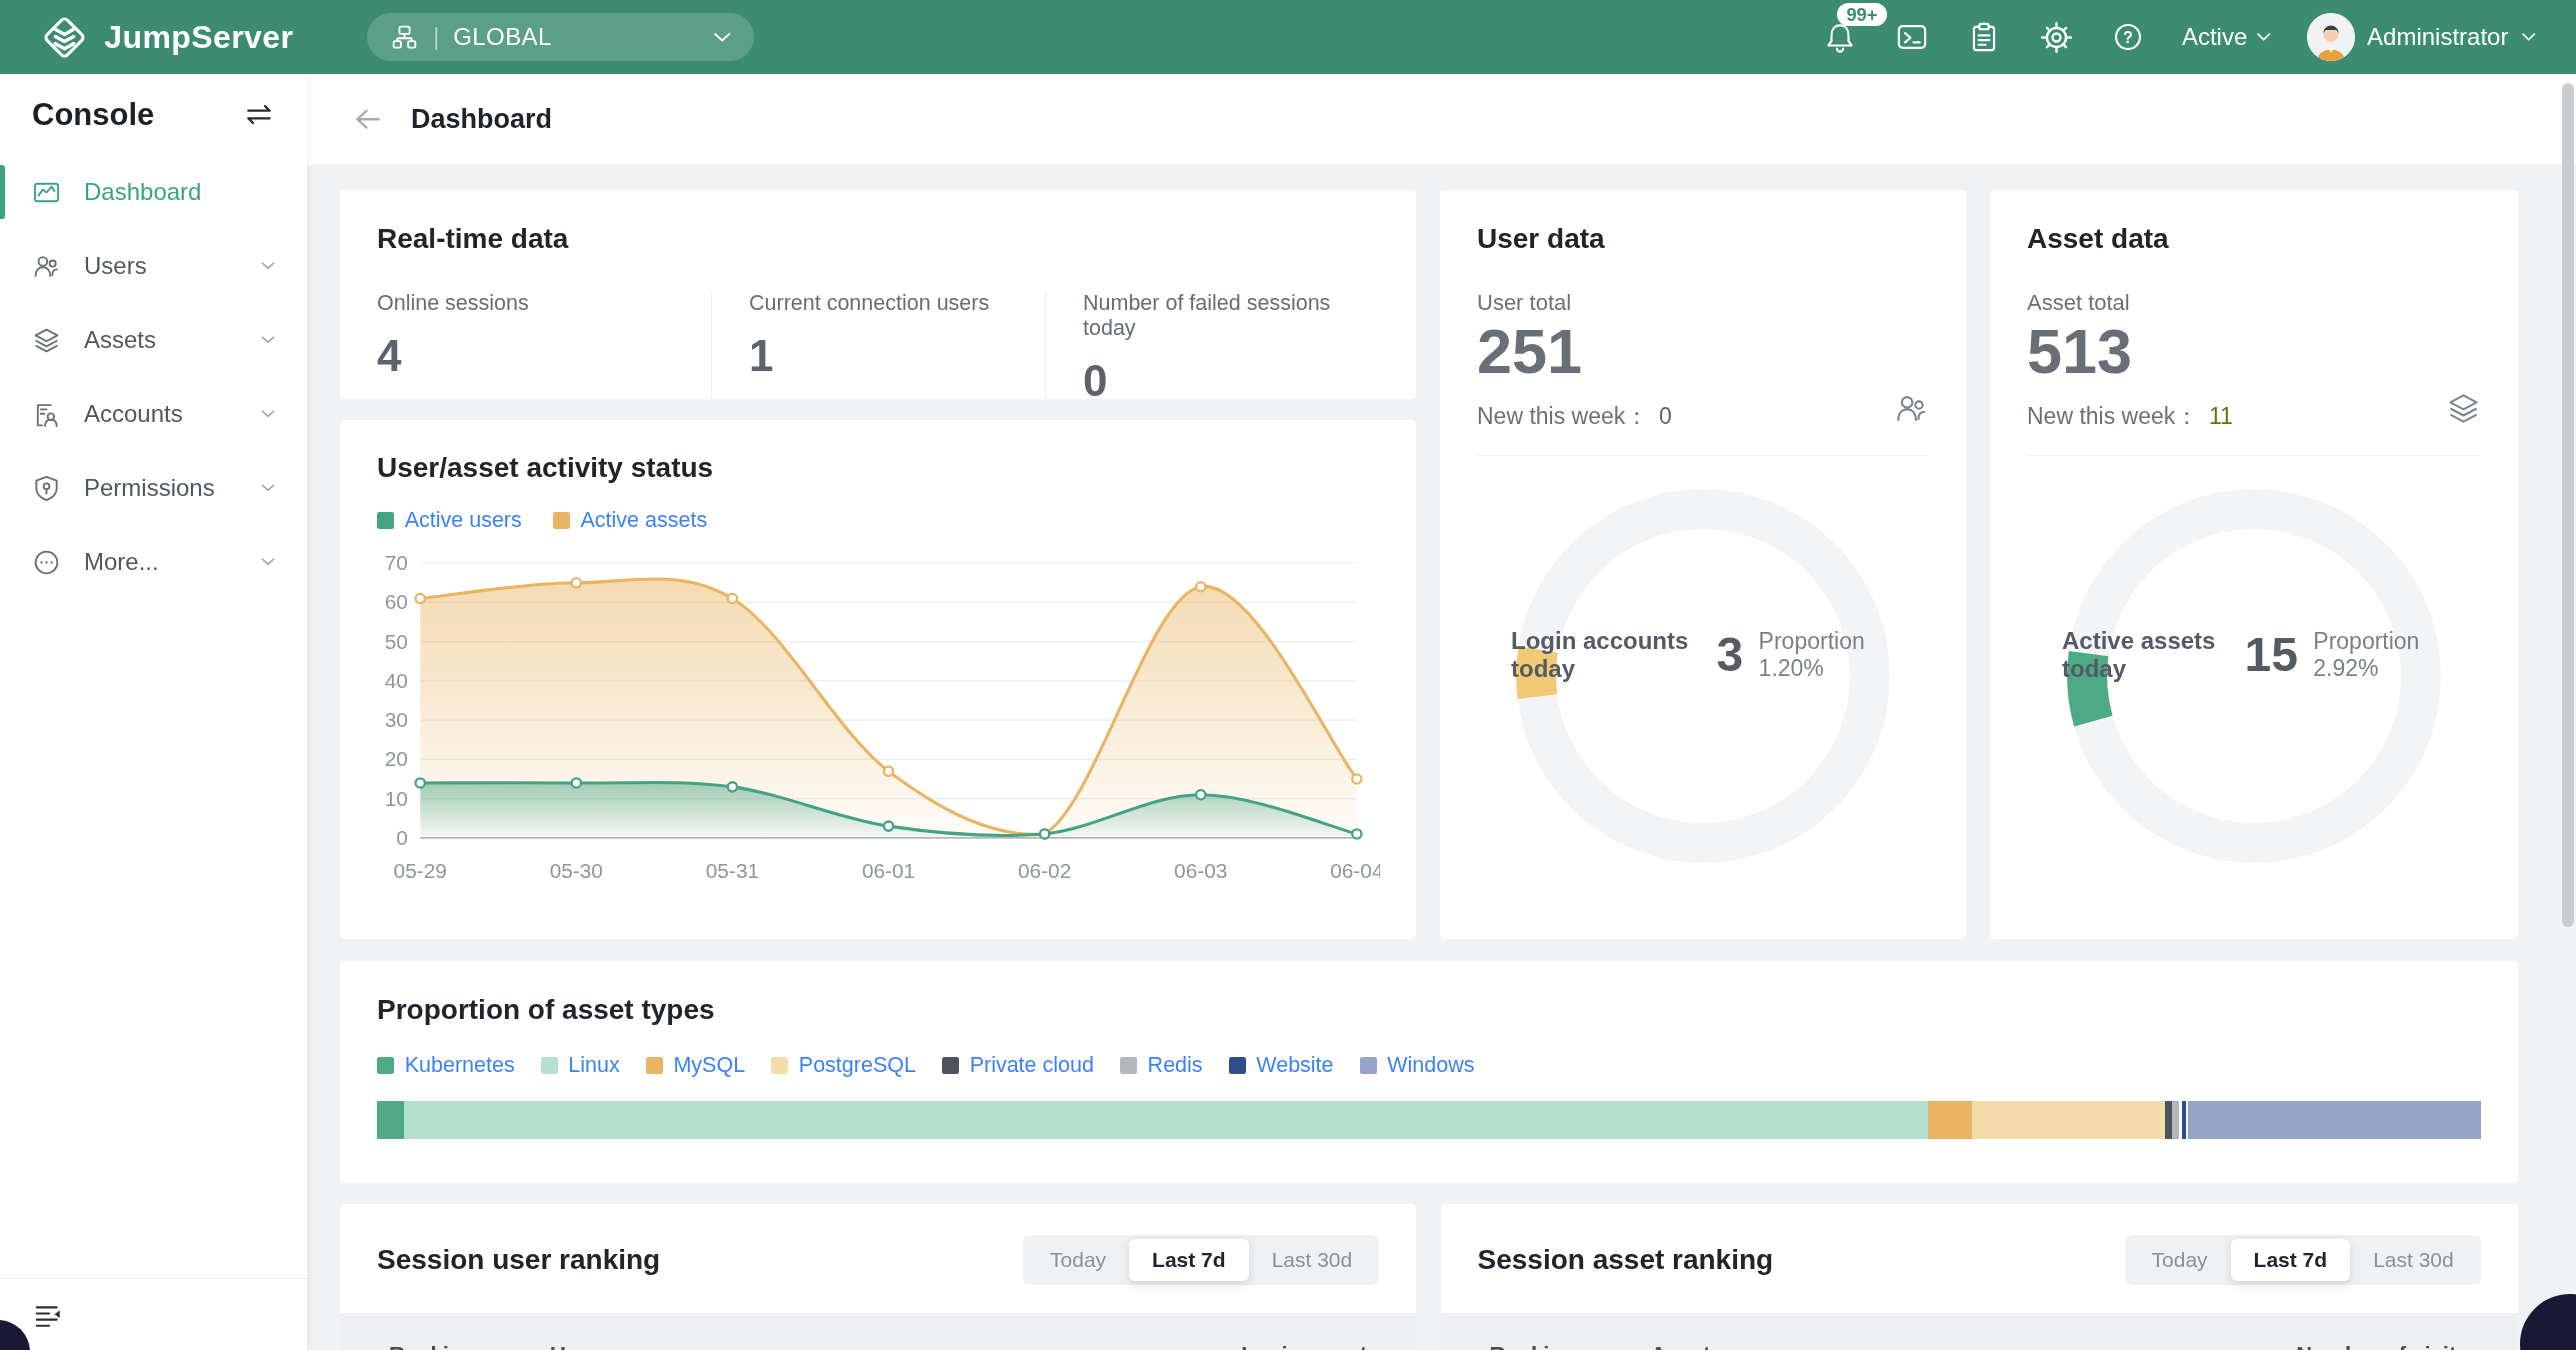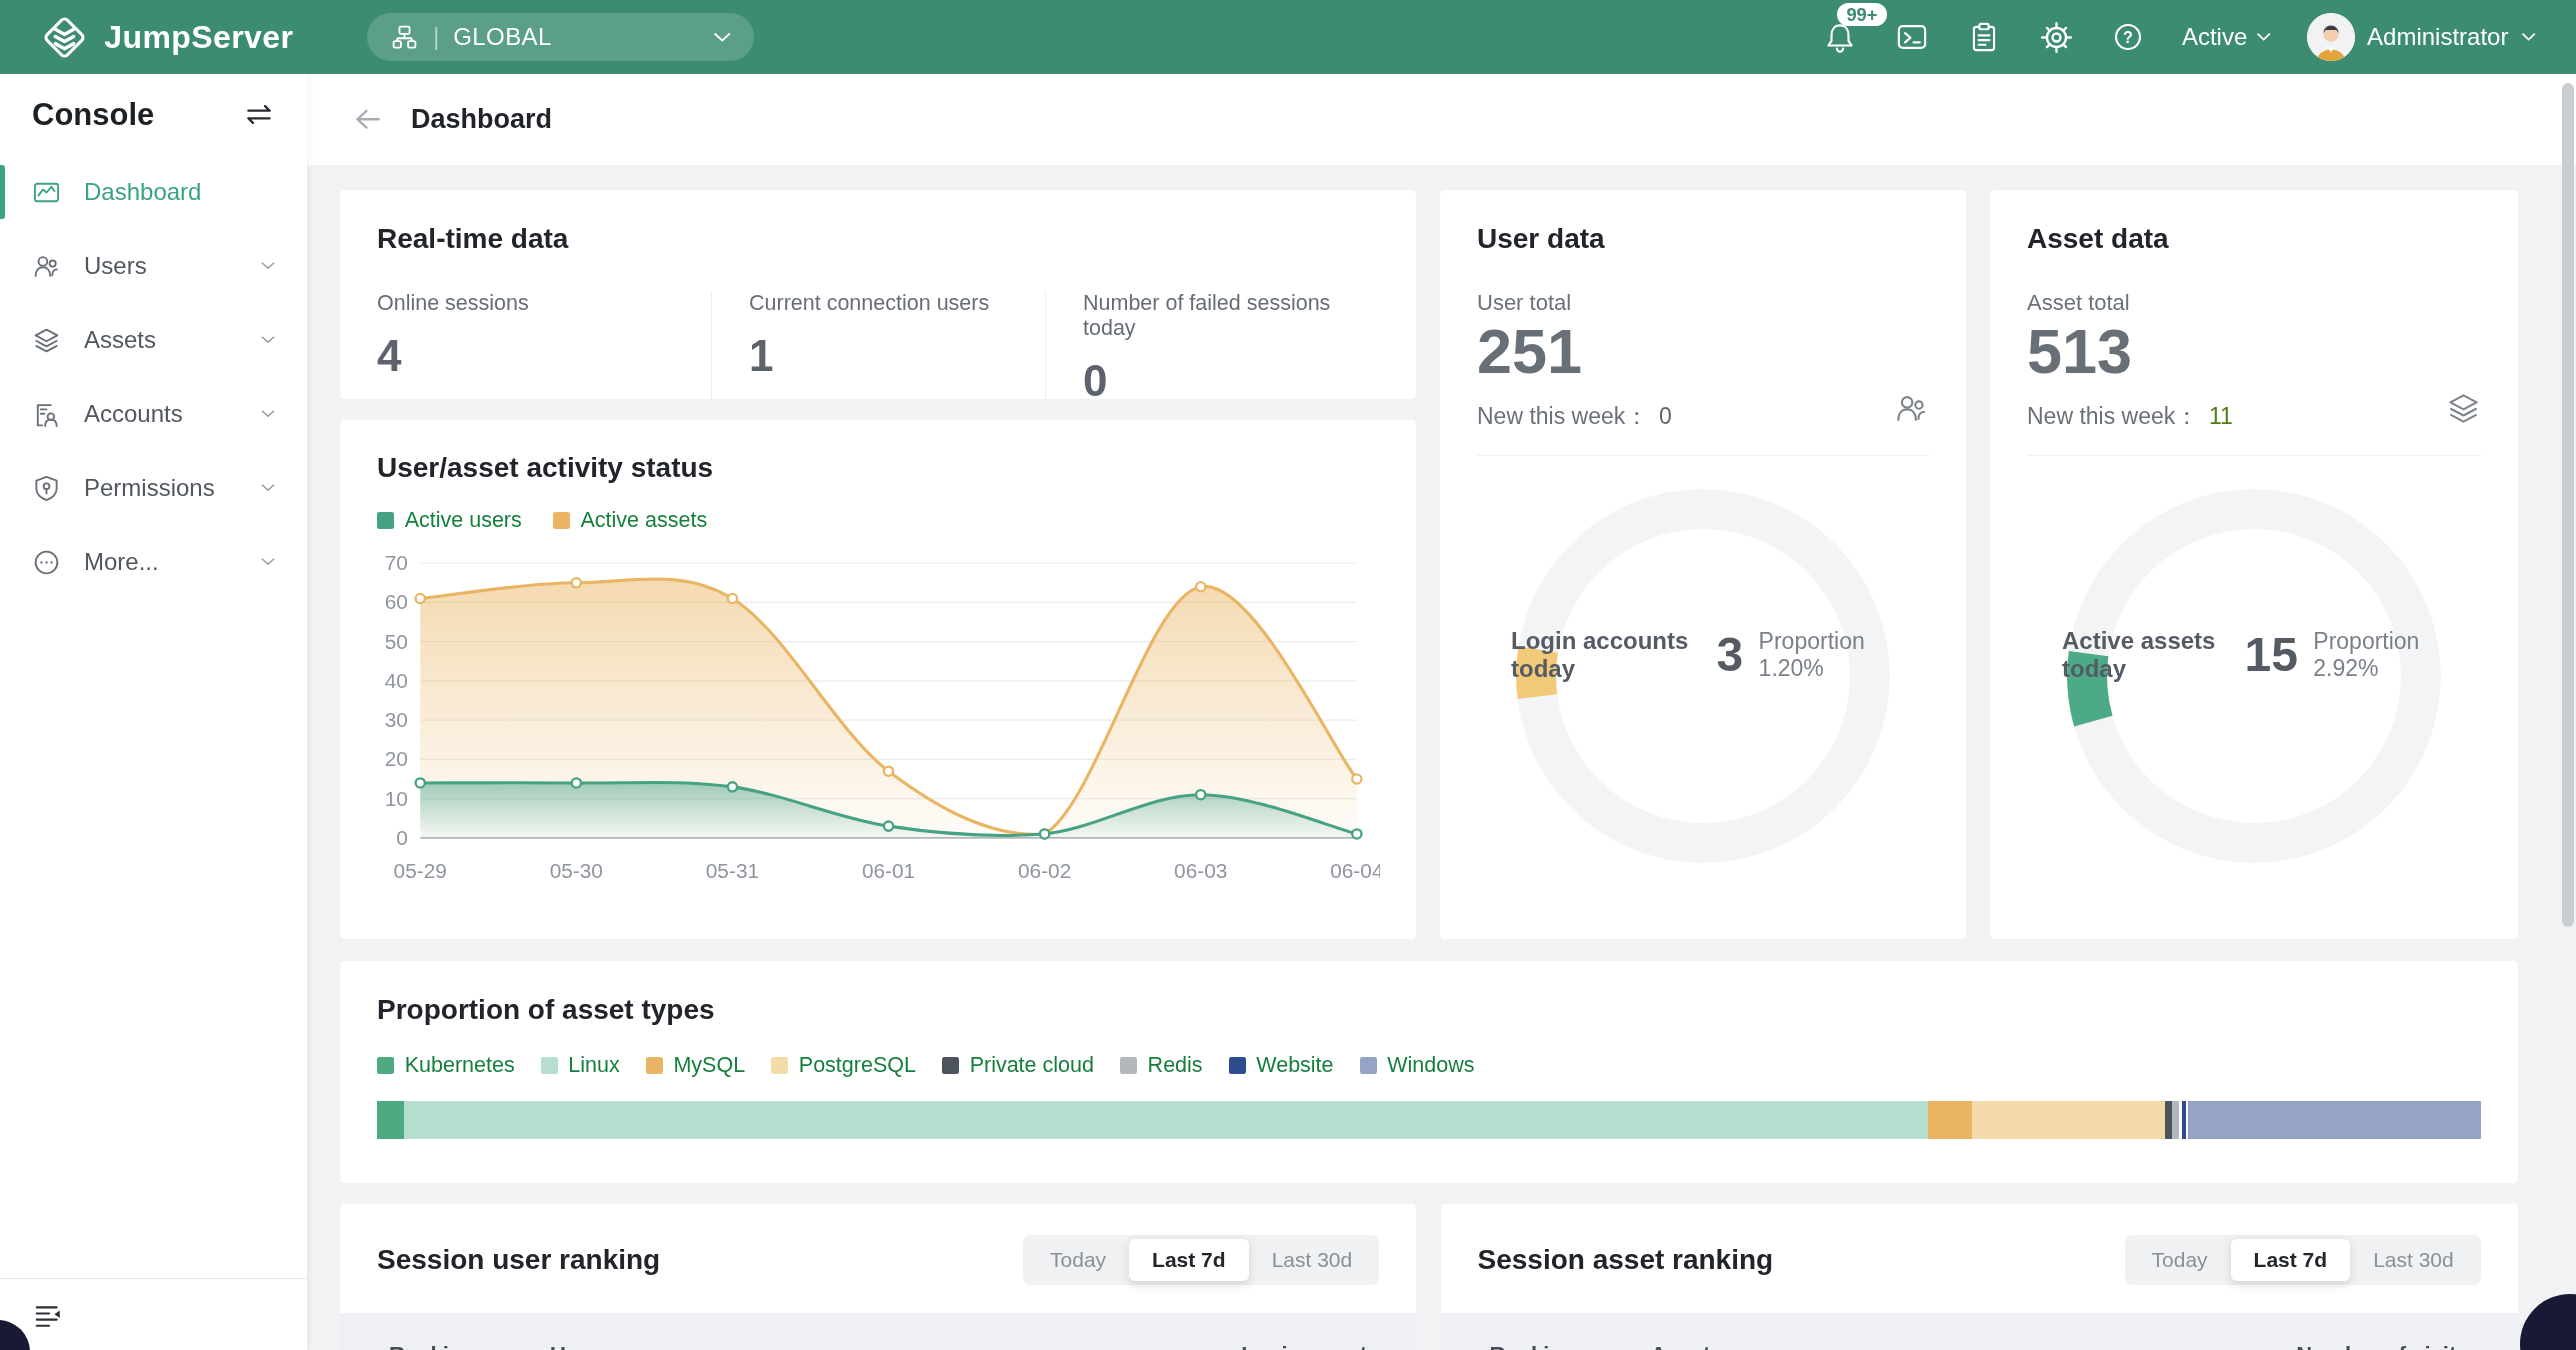--- a/index.html
+++ b/index.html
@@ -70,21 +70,21 @@
   .stat-divider{margin-top:23px;border-top:0.8px solid #eff0f2;}
   .donut-wrap{position:relative;width:384px;height:384px;margin:28px auto 0;}
   .donut-center{position:absolute;inset:0;display:flex;align-items:center;
                 justify-content:center;gap:15.3px;transform:translateY(-21.5px);}
   .donut-title{font-size:24px;font-weight:700;color:#555b65;}
   .donut-value{font-size:48px;font-weight:700;color:#555b65;line-height:1;}
   .donut-sub{font-size:23px;color:#7a8089;}
   
   .act{grid-area:act;padding:31px 37px;box-sizing:border-box;}
   .legend{display:flex;align-items:center;gap:31px;margin-top:23px;flex-wrap:wrap;}
-  .legend-item{display:flex;align-items:center;gap:10.7px;font-size:21.5px;color:#15803d;justify-content:flex-end;}
+  .legend-item{display:flex;align-items:center;gap:10.7px;font-size:21.5px;color:#3b82f6;justify-content:flex-end;}
   .chip{width:17px;height:17px;border-radius:2.3px;flex:0 0 17px;}
   .activity-svg{width:1003px;height:364px;margin-top:10.7px;display:block;}
   .activity-svg text.tick{fill:#8f959e;font-size:27px;font-family:"Liberation Sans","DejaVu Sans",sans-serif;}
   
   .types{margin-top:21.5px;width:2178px;height:222px;box-sizing:border-box;padding:32px 37px;}
   .type-bar{margin-top:23px;height:38px;display:flex;overflow:hidden;}
   
   .rank-grid{margin-top:21.5px;display:grid;grid-template-columns:1076px 1077px;gap:24.5px;}
   .rank-card{height:307px;overflow:hidden;}
   .rank-head{display:flex;align-items:center;padding:31px 37px 28px;}

